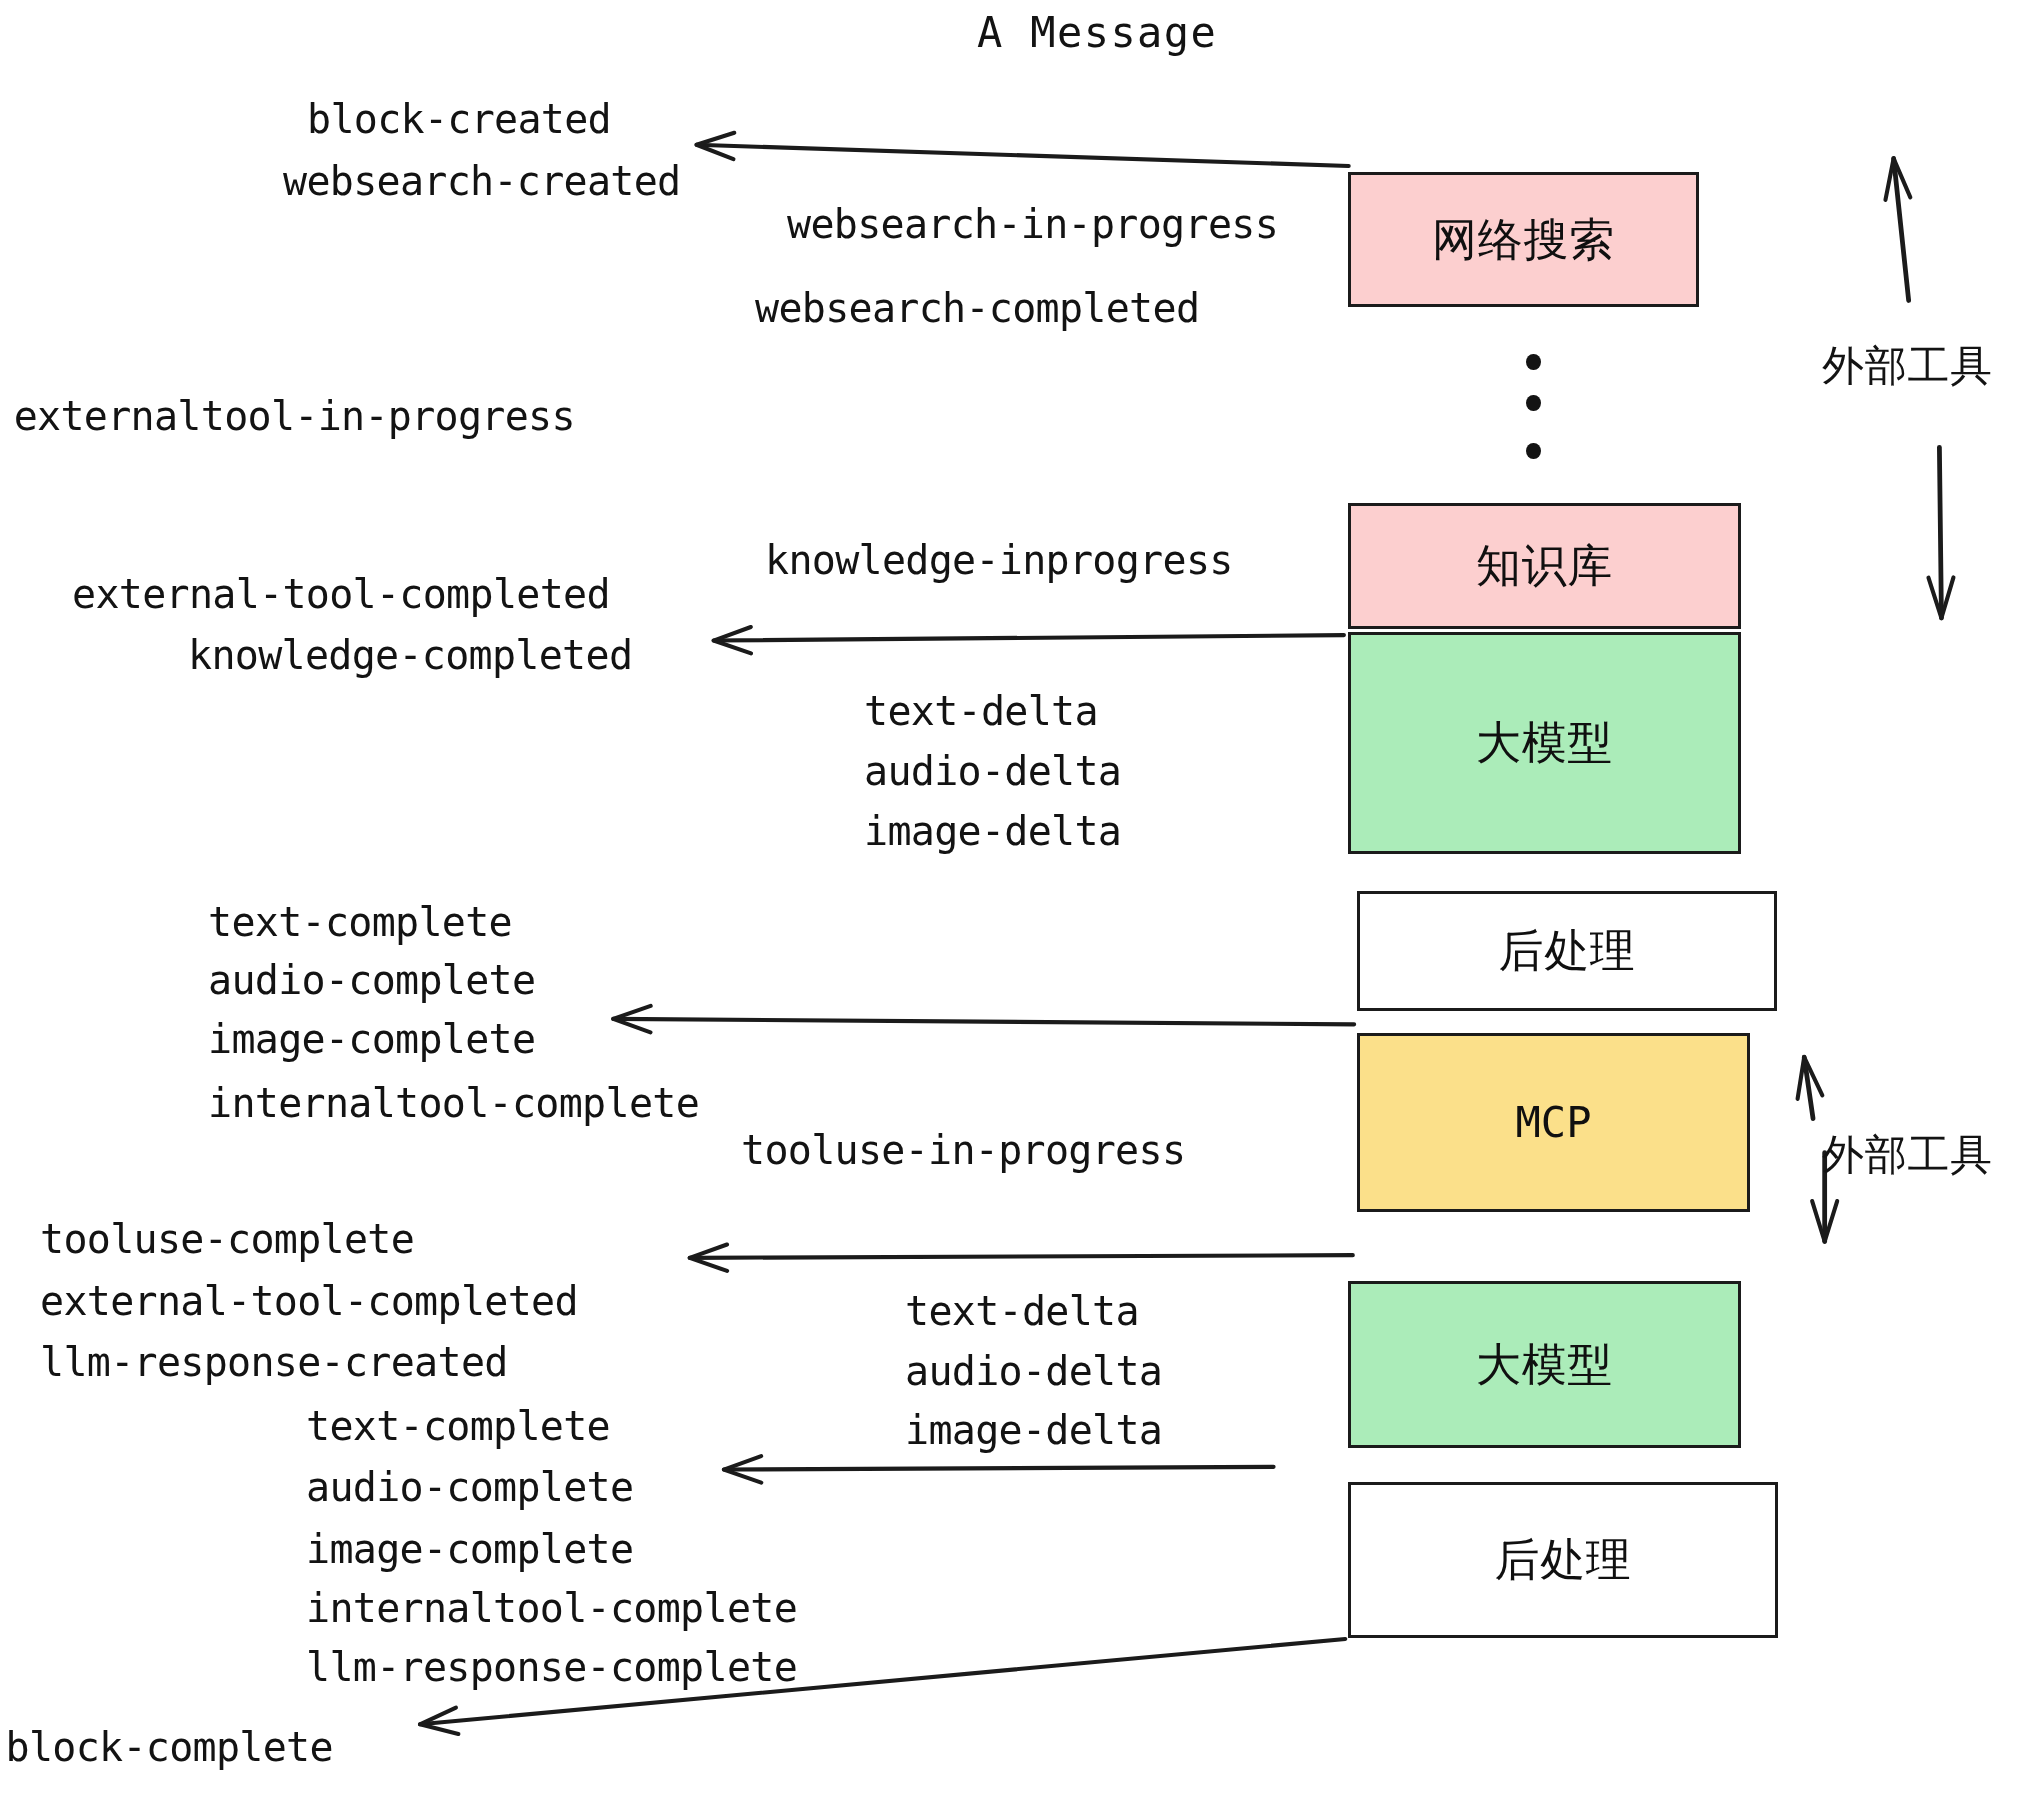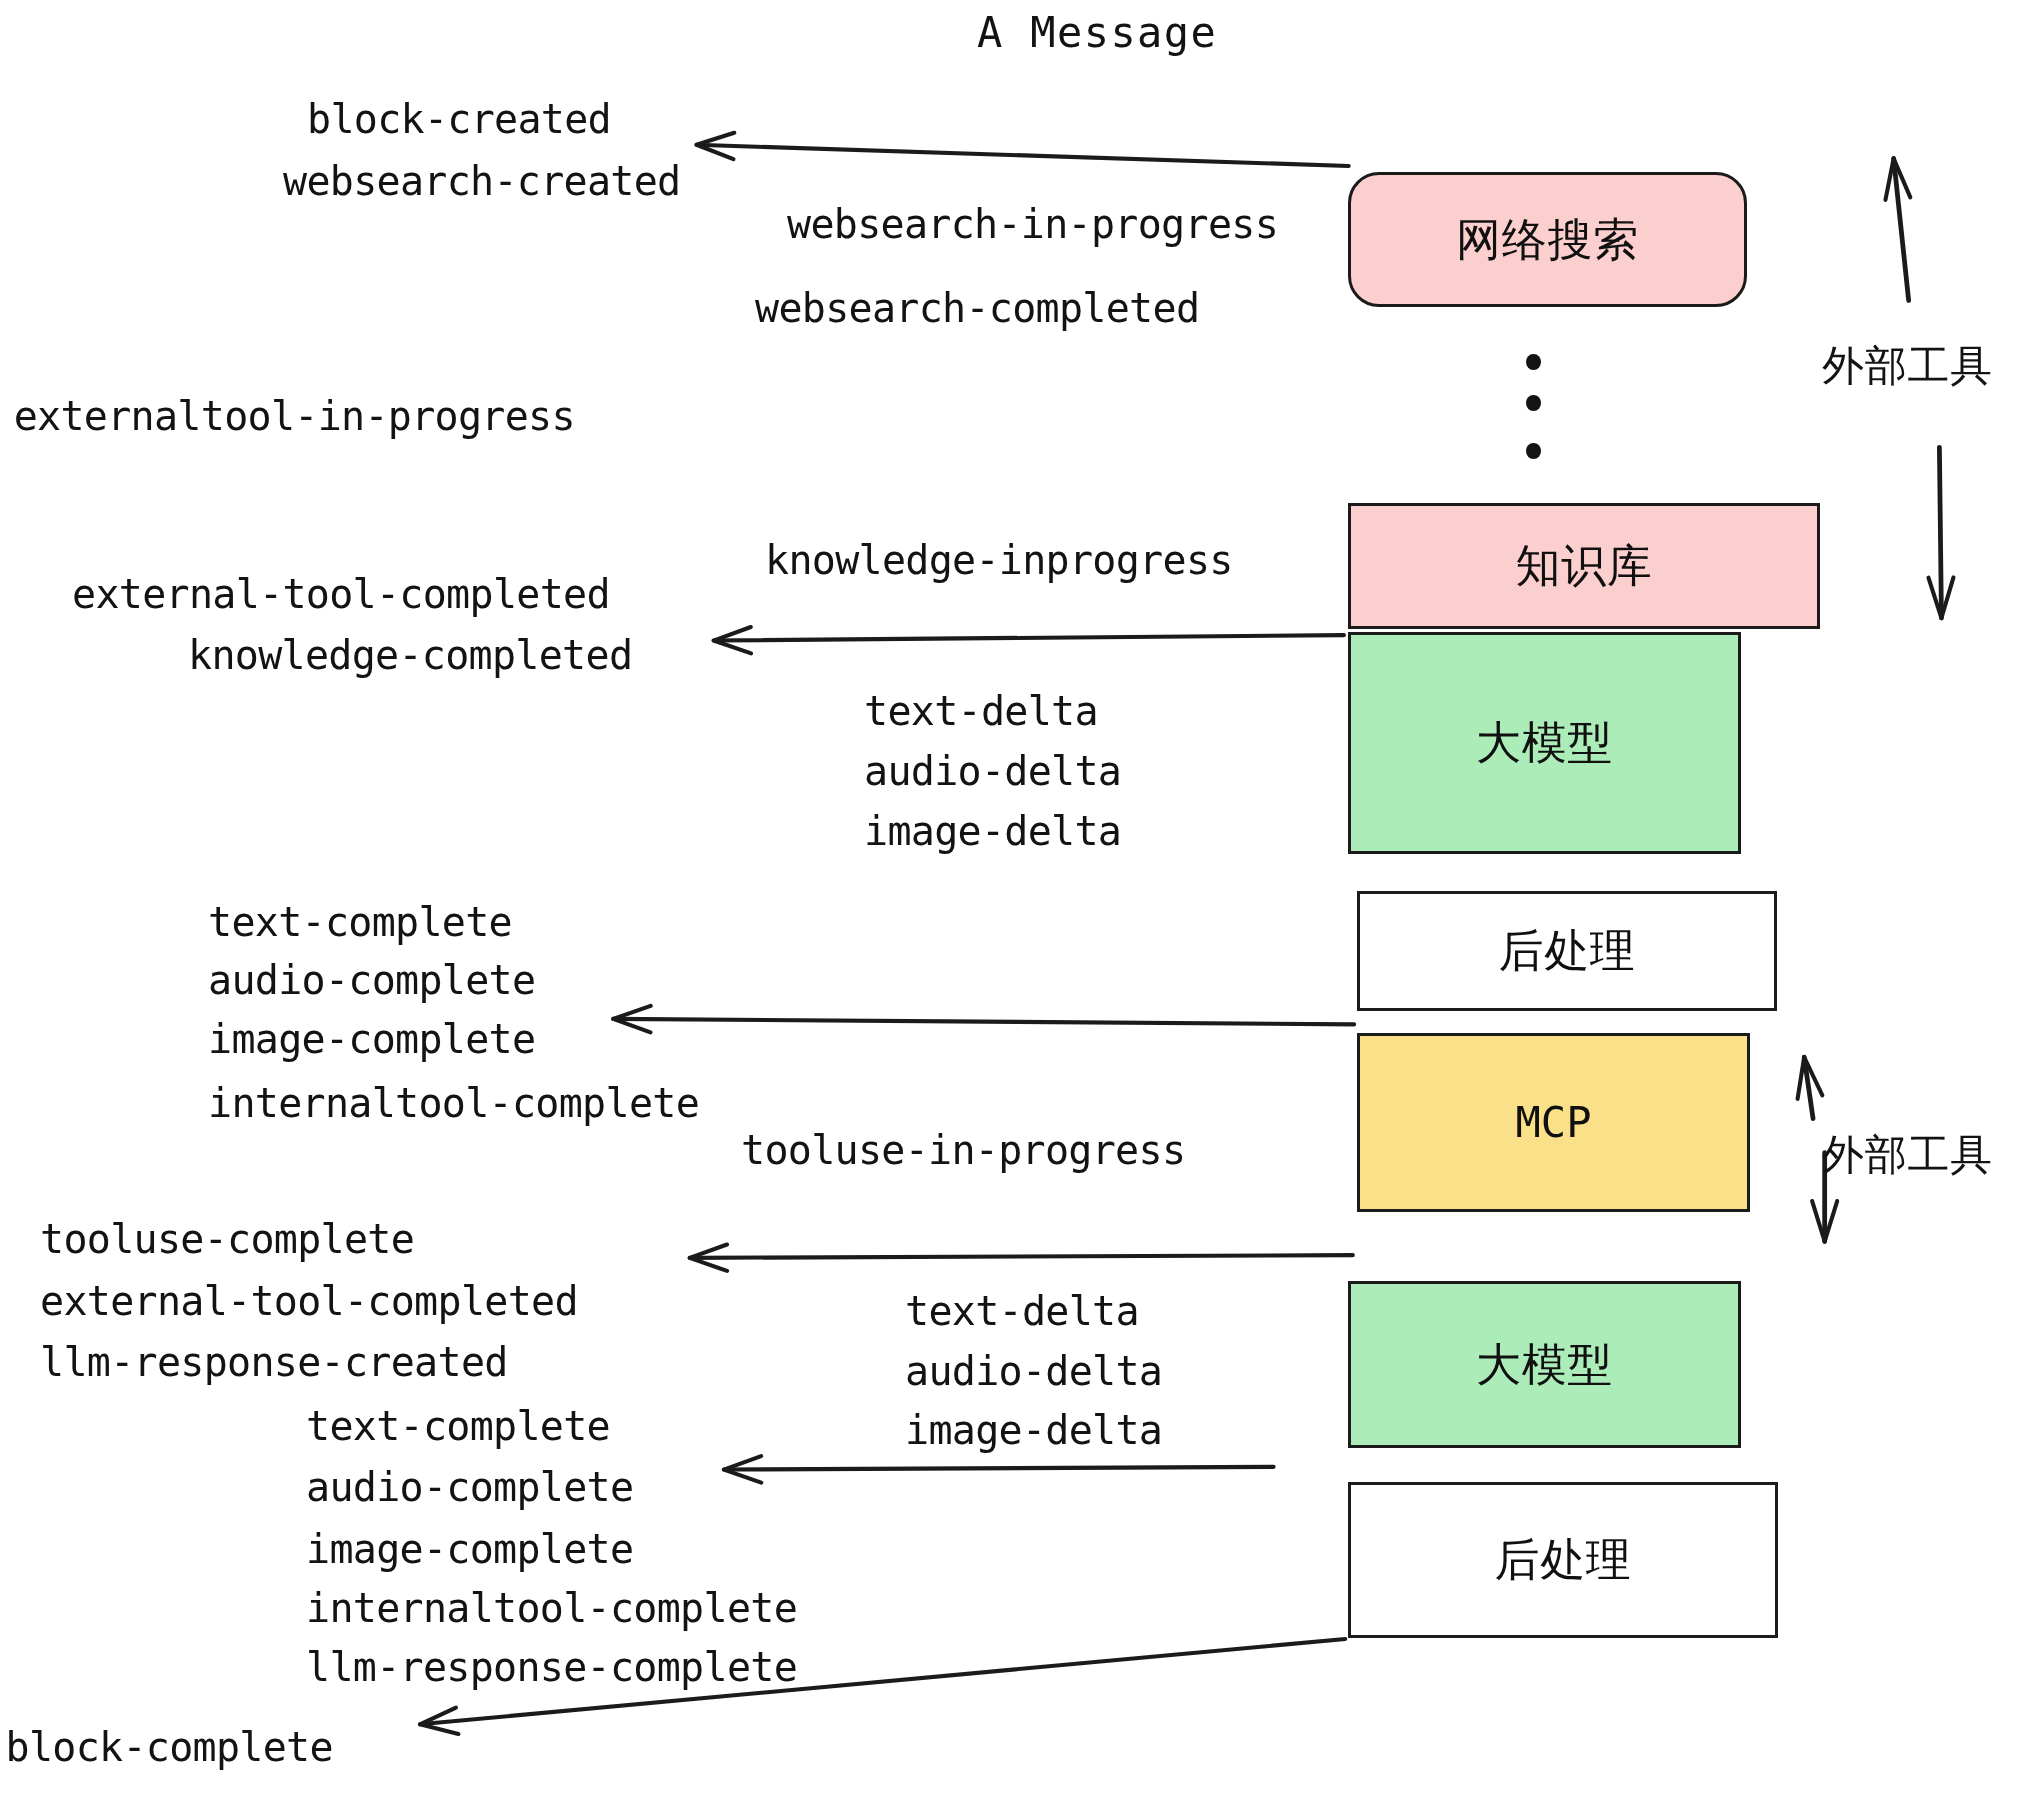--- a/index.html
+++ b/index.html
@@ -118,24 +118,24 @@
         <line x1="2655" y1="1638" x2="2642" y2="1548" stroke="#1b1b1b" stroke-width="7" stroke-linecap="round"></line>
         <path d="M 2668.601742421115 1604.0031008084432 L 2642 1548 L 2632.333636080529 1609.2418272798611" fill="none" stroke="#1b1b1b" stroke-width="6" stroke-linecap="round" stroke-linejoin="round"></path>
       </g>
       <g>
         <line x1="2672" y1="1688" x2="2672" y2="1818" stroke="#1b1b1b" stroke-width="7" stroke-linecap="round"></line>
         <path d="M 2653.677747186997 1758.7691376742125 L 2672 1818 L 2690.322252813003 1758.7691376742125" fill="none" stroke="#1b1b1b" stroke-width="6" stroke-linecap="round" stroke-linejoin="round"></path>
       </g>
     </svg>
 
   <div id="node-layer">
-      <div class="node" style="left: 1348px; top: 172px; width: 399px; height: 135px; background: rgb(252, 207, 207); border-radius: 31px;">
+      <div class="node" style="left: 1348px; top: 172px; width: 351px; height: 135px; background: rgb(252, 207, 207);">
         <span>网络搜索</span>
       </div>
-      <div class="node" style="left: 1348px; top: 503px; width: 472px; height: 126px; background: rgb(252, 207, 207);">
+      <div class="node" style="left: 1348px; top: 503px; width: 393px; height: 126px; background: rgb(252, 207, 207);">
         <span>知识库</span>
       </div>
       <div class="node" style="left: 1348px; top: 632px; width: 393px; height: 222px; background: rgb(171, 236, 185);">
         <span>大模型</span>
       </div>
       <div class="node" style="left: 1357px; top: 891px; width: 420px; height: 120px; background: rgb(255, 255, 255);">
         <span>后处理</span>
       </div>
       <div class="node mcp-node" style="left: 1357px; top: 1033px; width: 393px; height: 179px; background: rgb(251, 224, 138);">
         <span>MCP</span>

